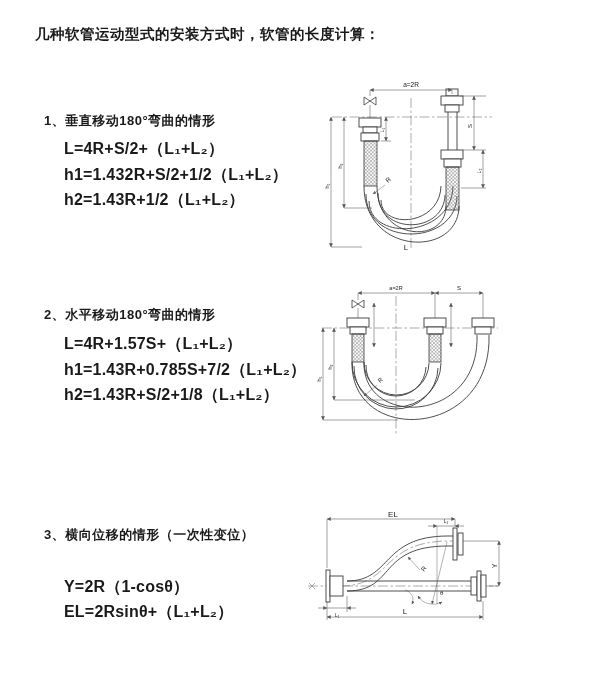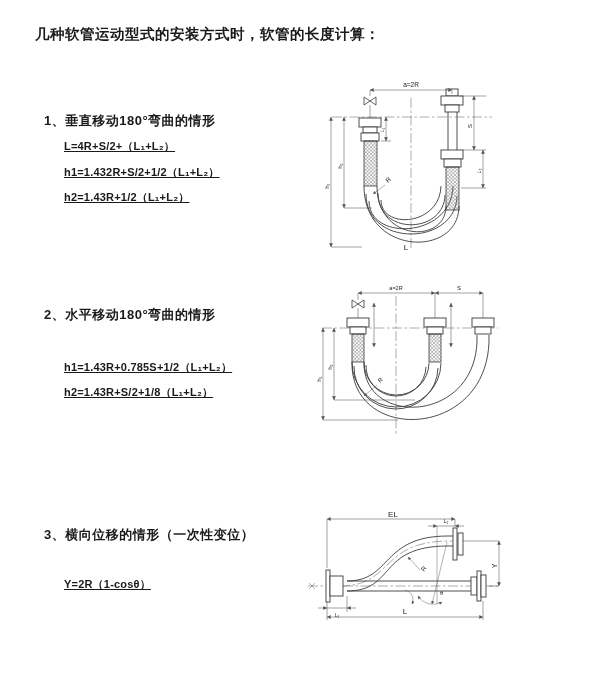--- a/index.html
+++ b/index.html
@@ -1,20 +1,20 @@
 <!DOCTYPE html>
 <html><head>
 <meta charset="utf-8">
 <style>
   html,body{margin:0;padding:0;background:#e8e8e8;}
   .page{position:relative;width:600px;height:675px;background:#ffffff;overflow:hidden;
         font-family:"Liberation Sans","DejaVu Sans",sans-serif;color:#1a1a1a;}
   .title{position:absolute;left:35px;top:25px;font-size:14.5px;font-weight:700;letter-spacing:.5px;}
   .sec-h{position:absolute;font-size:13px;font-weight:700;letter-spacing:.5px;white-space:nowrap;}
-  .formula{position:absolute;font-size:11px;font-weight:700;letter-spacing:.2px;white-space:nowrap;text-decoration:underline;}
+  .formula{position:absolute;font-size:16px;font-weight:700;letter-spacing:.2px;white-space:nowrap;}
   .diag{position:absolute;}
   svg text{fill:#222;font-family:"Liberation Sans","DejaVu Sans",sans-serif;font-weight:400;}
   .hose{stroke:#3b3b3b;stroke-width:.9;fill:none;}
   .fit{fill:#ffffff;stroke:#3b3b3b;stroke-width:.9;}
   .dim{stroke:#555;stroke-width:.55;fill:none;}
   .cl{stroke:#666;stroke-width:.55;fill:none;stroke-dasharray:10 2.5 2.5 2.5;}
   .thin{stroke:#555;stroke-width:.45;fill:none;}
 </style>
 </head>
 <body>
@@ -22,25 +22,27 @@
 <div class="page">
 
   <div class="title">几种软管运动型式的安装方式时，软管的长度计算：</div>
 
   <div class="sec-h" style="left:44px;top:112px;">1、垂直移动180°弯曲的情形</div>
   <div class="formula" style="left:64px;top:139px;">L=4R+S/2+（L₁+L₂）</div>
   <div class="formula" style="left:64px;top:165px;">h1=1.432R+S/2+1/2（L₁+L₂）</div>
   <div class="formula" style="left:64px;top:190px;">h2=1.43R+1/2（L₁+L₂）</div>
 
   <div class="sec-h" style="left:44px;top:306px;">2、水平移动180°弯曲的情形</div>
-  <div class="formula" style="left:64px;top:360px;">h1=1.43R+0.785S+1/2（L₁+L₂）</div>
+  <div class="formula" style="left:64px;top:334px;">L=4R+1.57S+（L₁+L₂）</div>
+  <div class="formula" style="left:64px;top:360px;">h1=1.43R+0.785S+7/2（L₁+L₂）</div>
   <div class="formula" style="left:64px;top:385px;">h2=1.43R+S/2+1/8（L₁+L₂）</div>
 
   <div class="sec-h" style="left:44px;top:526px;">3、横向位移的情形（一次性变位）</div>
   <div class="formula" style="left:64px;top:577px;text-align:right;">Y=2R（1-cosθ）</div>
+  <div class="formula" style="left:64px;top:602px;">EL=2Rsinθ+（L₁+L₂）</div>
 
   <svg class="diag" style="left:318px;top:76px;" width="178" height="180" viewBox="318 76 178 180">
     <defs>
       <marker id="m1" viewBox="0 0 10 10" refX="9.5" refY="5" markerWidth="7" markerHeight="7" orient="auto-start-reverse">
         <path d="M0 0L10 5L0 10z" fill="#555"></path>
       </marker>
       <pattern id="b1" width="3.5" height="3.5" patternUnits="userSpaceOnUse">
         <path d="M0 0L3.5 3.5M3.5 0L0 3.5" stroke="#777" stroke-width="0.5"></path>
       </pattern>
     </defs>

